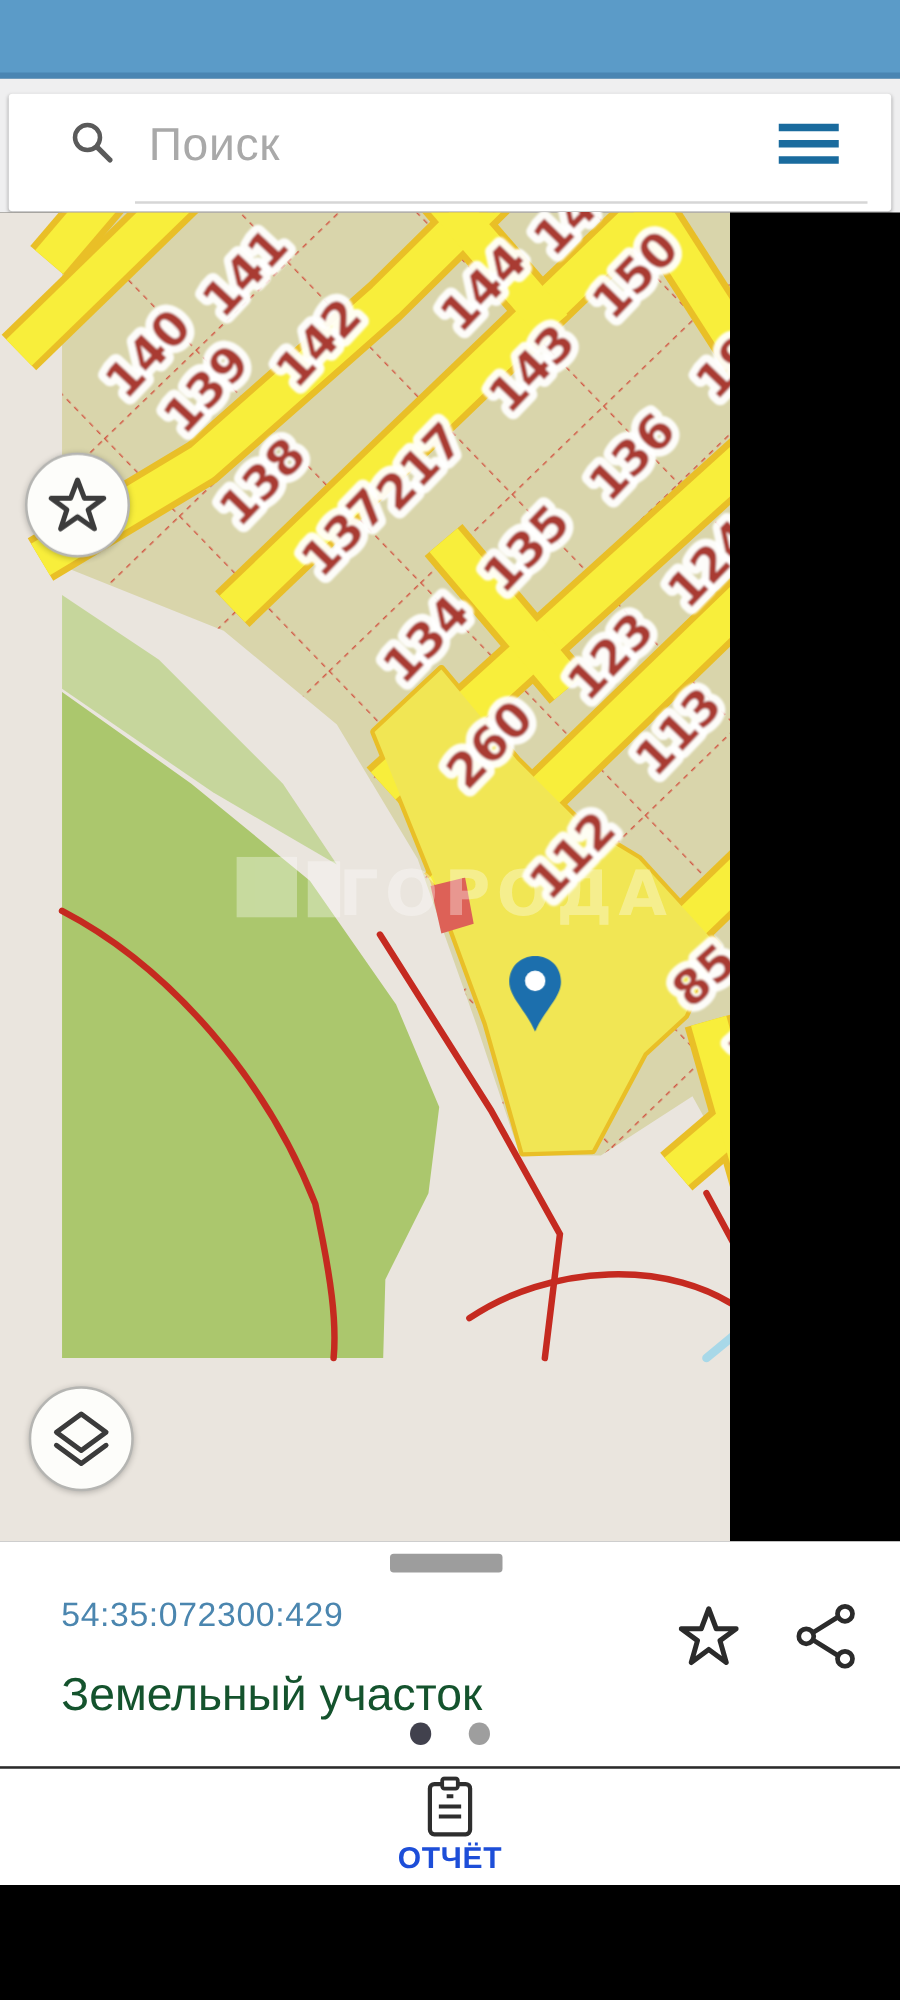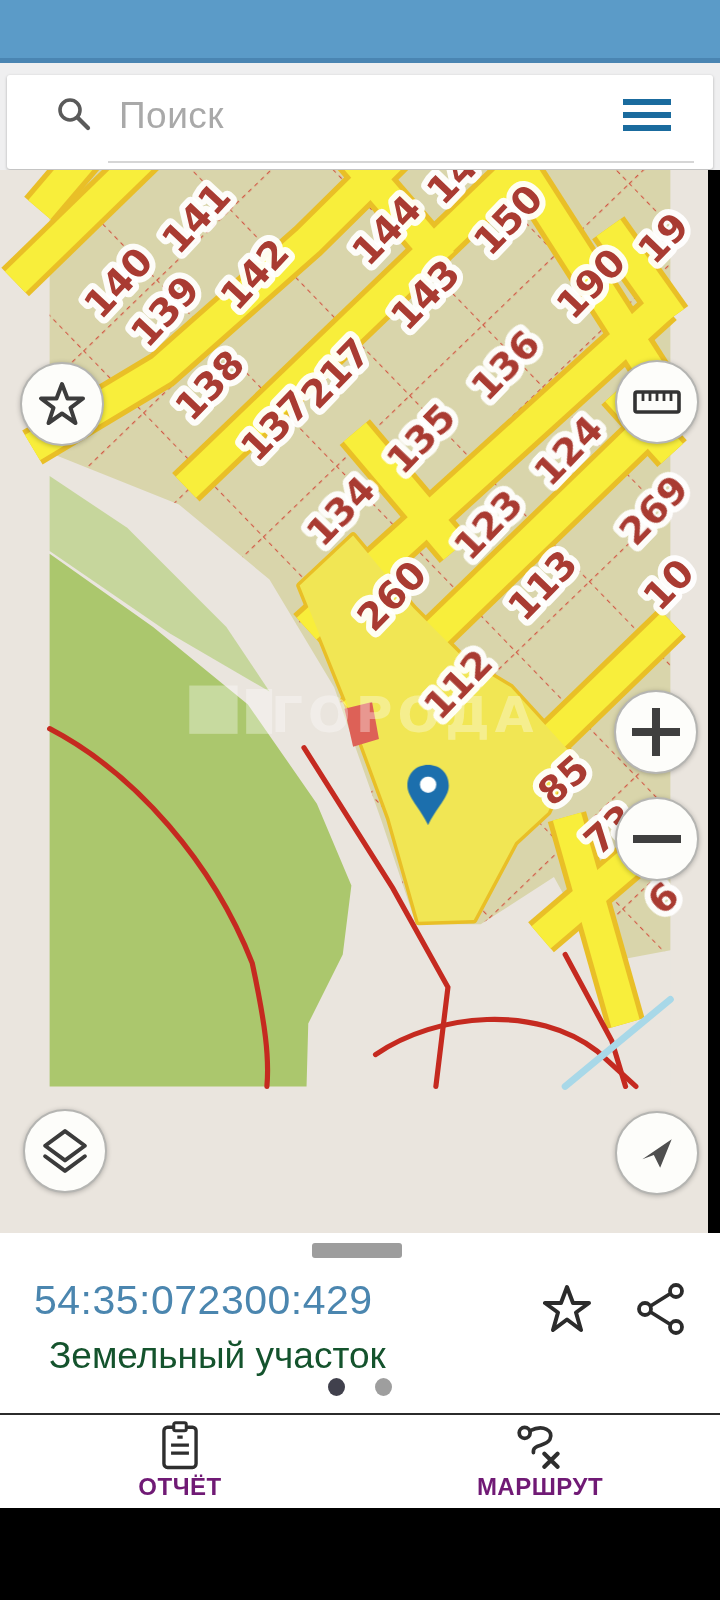--- a/index.html
+++ b/index.html
@@ -34,41 +34,41 @@
   }
   .hamburger{position:absolute;left:616px;top:24px;width:48px;height:34px;cursor:pointer;}
   .hamburger span{
     position:absolute;left:0;width:48px;height:6px;background:var(--accent,#1a6b9e);
   }
   .hamburger span:nth-child(1){top:0;}
   .hamburger span:nth-child(2){top:13px;}
   .hamburger span:nth-child(3){top:26px;}
   
   .map{
-    position:absolute;left:0;top:170px;width:708px;height:1063px;overflow:hidden;
+    position:absolute;left:0;top:170px;width:584px;height:1063px;overflow:hidden;
     background:#eae5de;
   }
   .map svg.basemap{position:absolute;left:0;top:0;}
   
   .mbtn{
     position:absolute;width:84px;height:84px;border-radius:50%;
     background:#fdfdfa;border:2px solid #b5b5b2;box-sizing:border-box;
     box-shadow:0 1px 5px rgba(0,0,0,.25);
     display:flex;align-items:center;justify-content:center;cursor:pointer;
   }
   
   .sheet{
     position:absolute;left:0;top:1233px;width:720px;height:180px;background:#ffffff;
   }
   .sheet-handle{
     position:absolute;left:312px;top:10px;width:90px;height:15px;border-radius:3px;
     background:#9d9d9d;cursor:grab;
   }
   .cad-number{
-    position:absolute;left:34px;top:44px;font-size:41px;color:var(--cad-blue,#4b86af);
+    position:absolute;left:49px;top:44px;font-size:27px;color:var(--cad-blue,#4b86af);
     letter-spacing:.5px;cursor:pointer;
   }
   .cad-subtitle{
     position:absolute;left:49px;top:102px;font-size:37px;color:#14532d;
   }
   .sheet-actions{position:absolute;right:34px;top:50px;display:flex;gap:44px;}
   .sheet-actions .abtn{width:50px;height:52px;display:flex;align-items:center;justify-content:center;cursor:pointer;}
   .page-dots{position:absolute;left:0;top:1378px;width:720px;height:26px;display:flex;justify-content:center;gap:30px;}
   .page-dots .dot{width:17px;height:18px;border-radius:50%;}
   .page-dots .dot.active{background:#41414d;}
@@ -78,21 +78,21 @@
     position:absolute;left:0;top:1413px;width:720px;height:95px;background:#ffffff;
     border-top:2px solid #2b2b2b;box-sizing:border-box;
     display:flex;justify-content:space-around;align-items:stretch;
   }
   .nav-item{
     width:220px;display:flex;flex-direction:column;align-items:center;
     justify-content:flex-start;padding-top:8px;cursor:pointer;
   }
   .nav-item .nicon{height:46px;display:flex;align-items:center;justify-content:center;}
   .nav-item .nlabel{
-    margin-top:4px;font-size:24px;font-weight:bold;color:#701a75;letter-spacing:.5px;
+    margin-top:4px;font-size:24px;font-weight:bold;color:#1d4ed8;letter-spacing:.5px;
   }
   .gesture-bar{position:absolute;left:0;top:1508px;width:720px;height:92px;background:#000;}
 </style>
 </head>
 <body style="--blue-bar: #5b9bc8; --blue-bar-dark: #4a85b2; --accent: #1a6b9e; --cad-blue: #4b86af;">
 
 <div class="status-bar"></div>
 
 <div class="search-strip">
   <div class="search-card">
@@ -282,24 +282,14 @@
   <div class="nav-item">
     <div class="nicon">
       <svg width="40" height="50" viewBox="0 0 44 56">
         <rect x="4" y="7" width="36" height="45" rx="4" fill="none" stroke="#2e2e2e" stroke-width="3.8"></rect>
         <rect x="15" y="2" width="14" height="9" rx="2" fill="#ffffff" stroke="#2e2e2e" stroke-width="3.4"></rect>
         <path d="M19,18 H25 M12,27 H32 M12,36 H32" stroke="#2e2e2e" stroke-width="3.6"></path>
       </svg>
     </div>
     <div class="nlabel">ОТЧЁТ</div>
   </div>
-  <div class="nav-item">
-    <div class="nicon">
-      <svg width="46" height="46" viewBox="0 0 42 42">
-        <circle cx="7" cy="9" r="5" fill="none" stroke="#2e2e2e" stroke-width="3.4"></circle>
-        <path d="M12,7 C24,1 34,7 30,15 C26,22 14,19 15,27" fill="none" stroke="#2e2e2e" stroke-width="3.4" stroke-linecap="round"></path>
-        <path d="M25,28 L37,40 M37,28 L25,40" stroke="#2e2e2e" stroke-width="3.8" stroke-linecap="round"></path>
-      </svg>
-    </div>
-    <div class="nlabel">МАРШРУТ</div>
-  </div>
 </div>
 <div class="gesture-bar"></div>
 
 </body></html>

